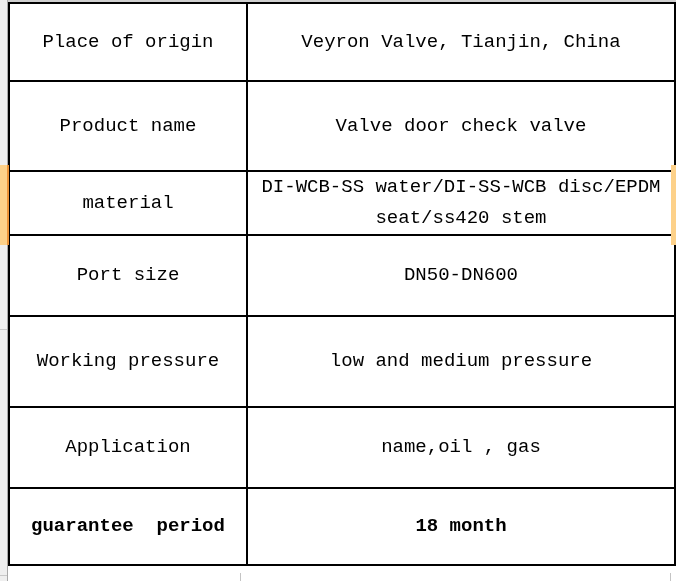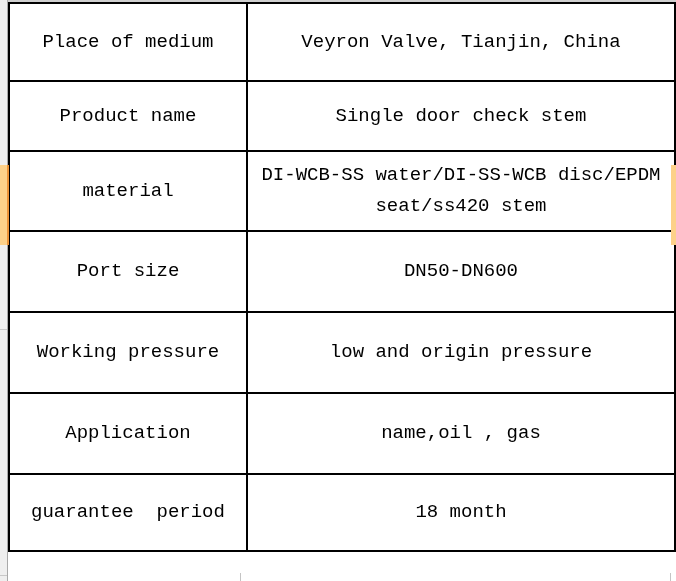--- a/index.html
+++ b/index.html
@@ -89,44 +89,44 @@
 
 <div class="screen">
   <div class="top-strip"></div>
   <div class="left-strip"></div>
   <div class="left-strip-gridline gridline-1"></div>
   <div class="left-strip-gridline gridline-2"></div>
 
   <table class="spec-table">
     <tbody>
         <tr style="height: 78px;">
-          <td class="label-cell">Place of medium</td>
+          <td class="label-cell">Place of origin</td>
           <td class="value-cell">Veyron Valve, Tianjin, China</td>
         </tr>
-        <tr style="height: 70px;">
+        <tr style="height: 90px;">
           <td class="label-cell">Product name</td>
-          <td class="value-cell">Single door check stem</td>
+          <td class="value-cell">Valve door check valve</td>
         </tr>
-        <tr style="height: 80px;">
+        <tr style="height: 64px;">
           <td class="label-cell">material</td>
           <td class="value-cell">DI-WCB-SS water/DI-SS-WCB disc/EPDM seat/ss420 stem</td>
         </tr>
         <tr style="height: 81px; margin-top: 32px;">
           <td class="label-cell">Port size</td>
           <td class="value-cell">DN50-DN600</td>
         </tr>
-        <tr style="height: 81px;">
+        <tr style="height: 91px;">
           <td class="label-cell">Working pressure</td>
-          <td class="value-cell">low and origin pressure</td>
+          <td class="value-cell">low and medium pressure</td>
         </tr>
         <tr style="height: 81px; margin-top: 24px;">
           <td class="label-cell">Application</td>
           <td class="value-cell">name,oil , gas</td>
         </tr>
-        <tr style="height: 77px;">
+        <tr style="height: 77px; font-weight: bold;">
           <td class="label-cell align-left">guarantee  period</td>
           <td class="value-cell">18 month</td>
         </tr>
       </tbody>
   </table>
 
   <div class="highlight-marker-left"></div>
   <div class="highlight-marker-right"></div>
 
   <div class="below-divider below-divider-col"></div>

